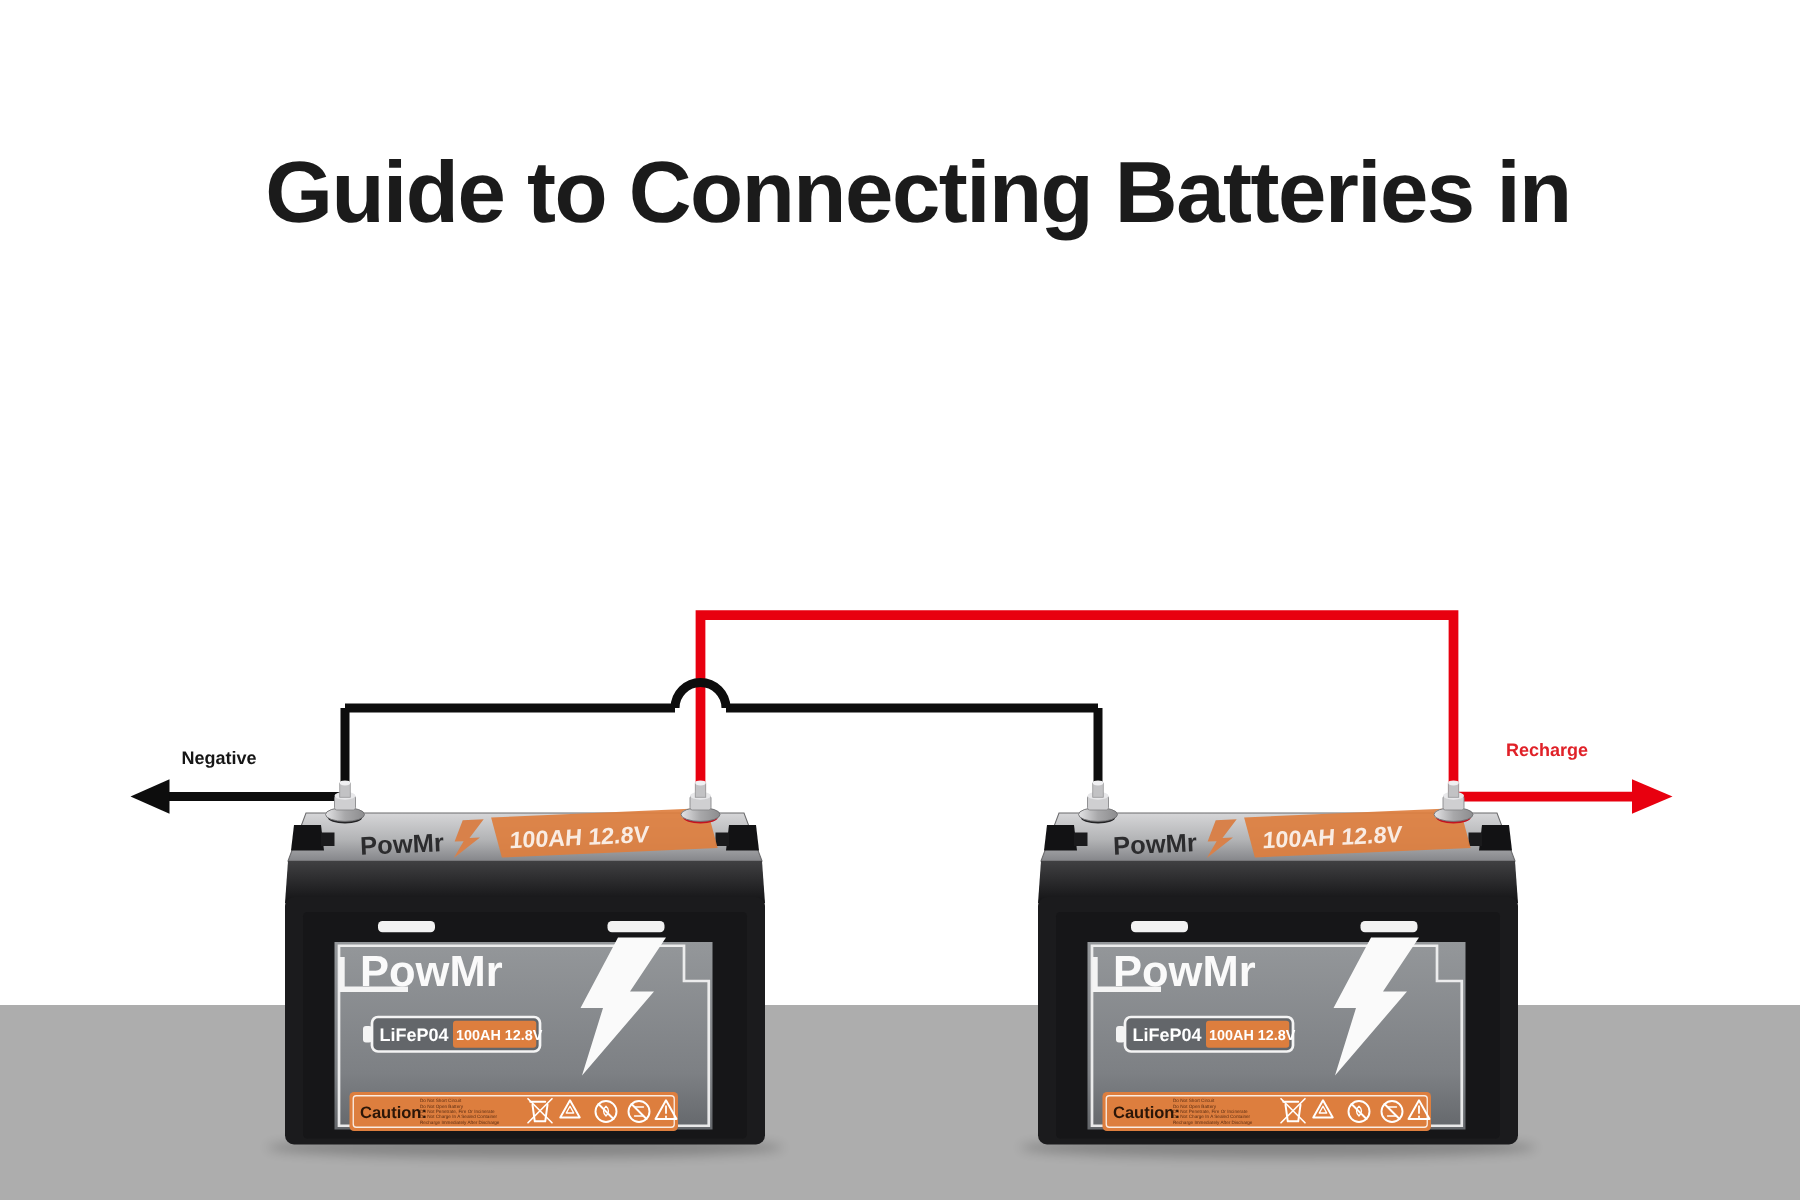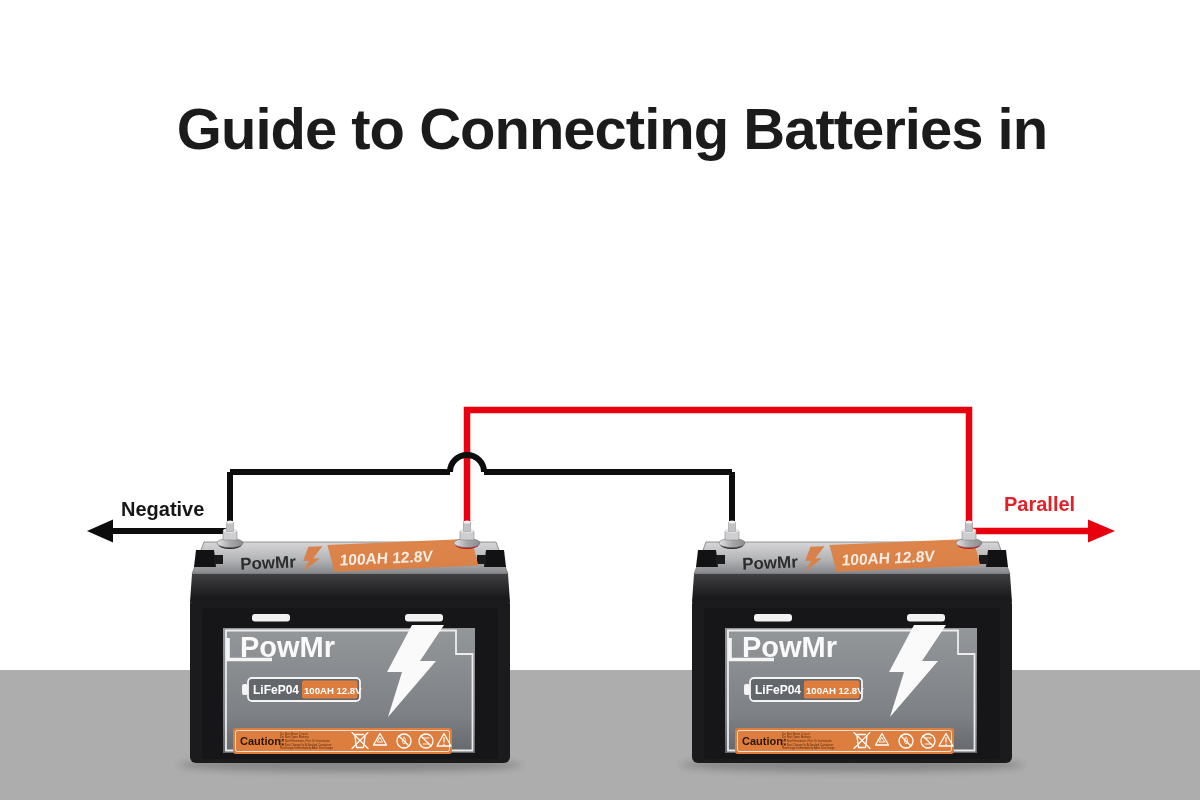--- a/index.html
+++ b/index.html
@@ -3,21 +3,21 @@
 <meta charset="utf-8">
 <style>
   html,body{margin:0;padding:0;}
   body{width:1200px;height:800px;overflow:hidden;background:#ffffff;
        font-family:"Liberation Sans",sans-serif;}
   .stage{position:relative;width:1200px;height:800px;background:#ffffff;}
   .title{position:absolute;top:88px;left:0;width:1200px;text-align:center;
          color:#1b1b1b;font-weight:bold;font-size:58px;line-height:81px;
          letter-spacing:-1px;margin:0;padding-left:12px;}
   .title span{display:block;}
-  .wire-label{position:absolute;font-size:20px;font-weight:bold;color:#161616;}
+  .wire-label{position:absolute;font-size:12px;font-weight:bold;color:#161616;}
   .wire-label.neg{left:121px;top:498px;}
   .wire-label.pos{left:1004px;top:493px;color:#e02128;}
   svg{position:absolute;left:0;top:0;}
   svg text{font-family:"Liberation Sans",sans-serif;}
 </style>
 </head>
 <body>
 
 <div class="stage">
 
@@ -149,15 +149,15 @@
 
     <path d="M110,531 L231,531 M230,528 L230,472 M230,472 L450,472 M484,472 L732,472 M732,472 L732,528" fill="none" stroke-width="6" stroke="#0d0d0d"></path>
     <path d="M450,472 A17,17 0 0 1 484,472" fill="none" stroke-width="6" stroke="#0d0d0d"></path>
     <polygon points="87,531 113,519.5 113,542.5" fill="#0d0d0d"></polygon>
 
     <use href="#batt" x="190" y="538"></use>
     <use href="#batt" x="692" y="538"></use>
   </svg>
 
   <div class="wire-label neg">Negative</div>
-  <div class="wire-label pos">Parallel</div>
+  <div class="wire-label pos">Recharge</div>
 
 </div>
 
 </body></html>

